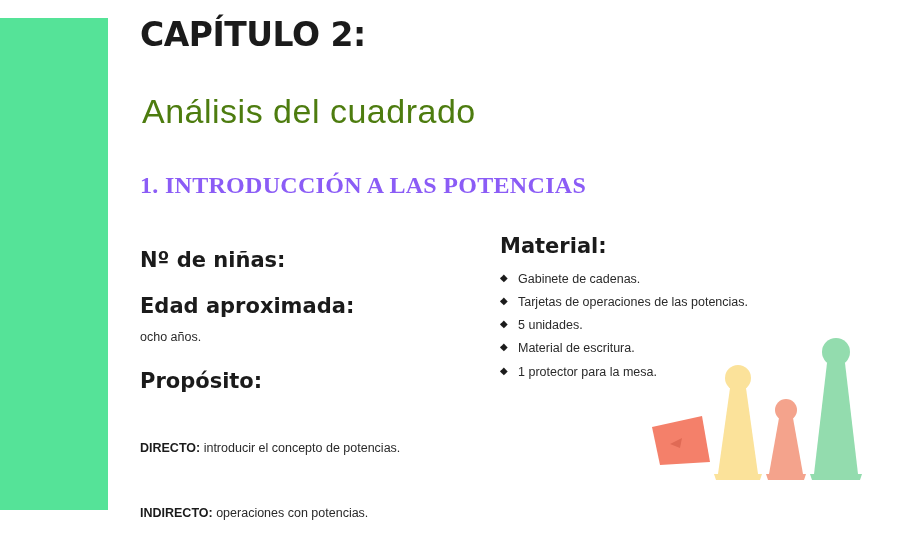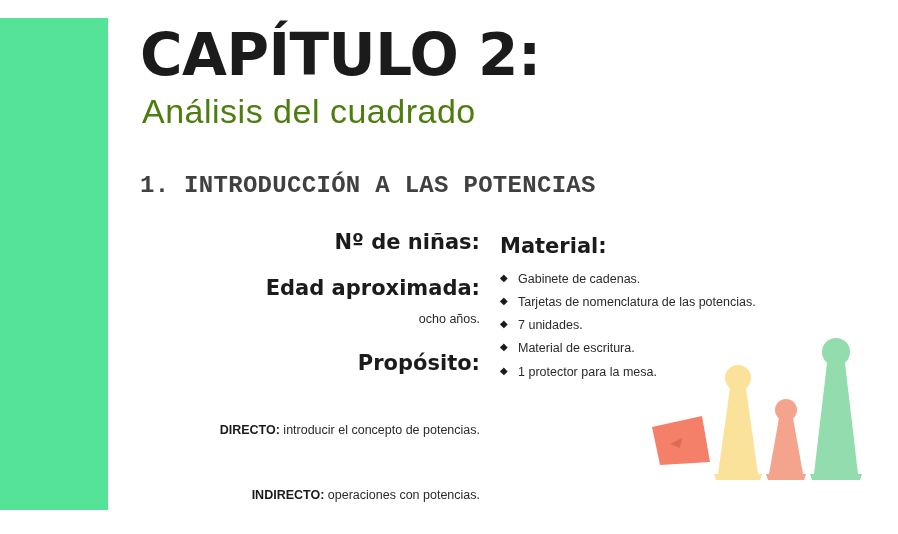--- a/index.html
+++ b/index.html
@@ -39,22 +39,22 @@
     position: absolute;
     left: 140px;
     top: 0;
     width: 758px;
     height: 534px;
   }
 
   .chapter-title {
     position: absolute;
     left: 0;
-    top: 26px;
-    font-size: 58px;
+    top: 18px;
+    font-size: 33px;
     line-height: 1;
     font-weight: 700;
     letter-spacing: -0.5px;
     color: #1b1b1b;
     font-family: "DejaVu Sans", sans-serif;
   }
 
   .chapter-subtitle {
     position: absolute;
     left: 2px;
@@ -67,31 +67,30 @@
     font-family: "Liberation Sans", sans-serif;
   }
 
   .section-heading {
     position: absolute;
     left: 0;
     top: 172px;
     font-size: 24px;
     font-weight: 700;
     letter-spacing: 0.3px;
-    color: #404040;
-    font-family: Liberation Mono, monospace;
+    color: #8b5cf6;
+    font-family: Liberation Serif, serif;
   }
 
   
   .col-left {
     position: absolute;
     left: 0;
-    top: 230px;
+    top: 248px;
     width: 340px;
-    text-align: right;
   }
   .col-right {
     position: absolute;
     left: 360px;
     top: 234px;
     width: 370px;
   }
 
   .field-label {
     font-size: 21px;
@@ -197,25 +196,25 @@
 
       <p class="field-label">Material:</p>
 
       <ul class="material-list">
         <li>
           <span class="bullet">◆</span>
           <span>Gabinete de cadenas.</span>
         </li>
         <li>
           <span class="bullet">◆</span>
-          <span>Tarjetas de nomenclatura de las potencias.</span>
-        </li>
-        <li>
-          <span class="bullet">◆</span>
-          <span>7 unidades.</span>
+          <span>Tarjetas de operaciones de las potencias.</span>
+        </li>
+        <li>
+          <span class="bullet">◆</span>
+          <span>5 unidades.</span>
         </li>
         <li>
           <span class="bullet">◆</span>
           <span>Material de escritura.</span>
         </li>
         <li>
           <span class="bullet">◆</span>
           <span>1 protector para la mesa.</span>
         </li>
       </ul>

